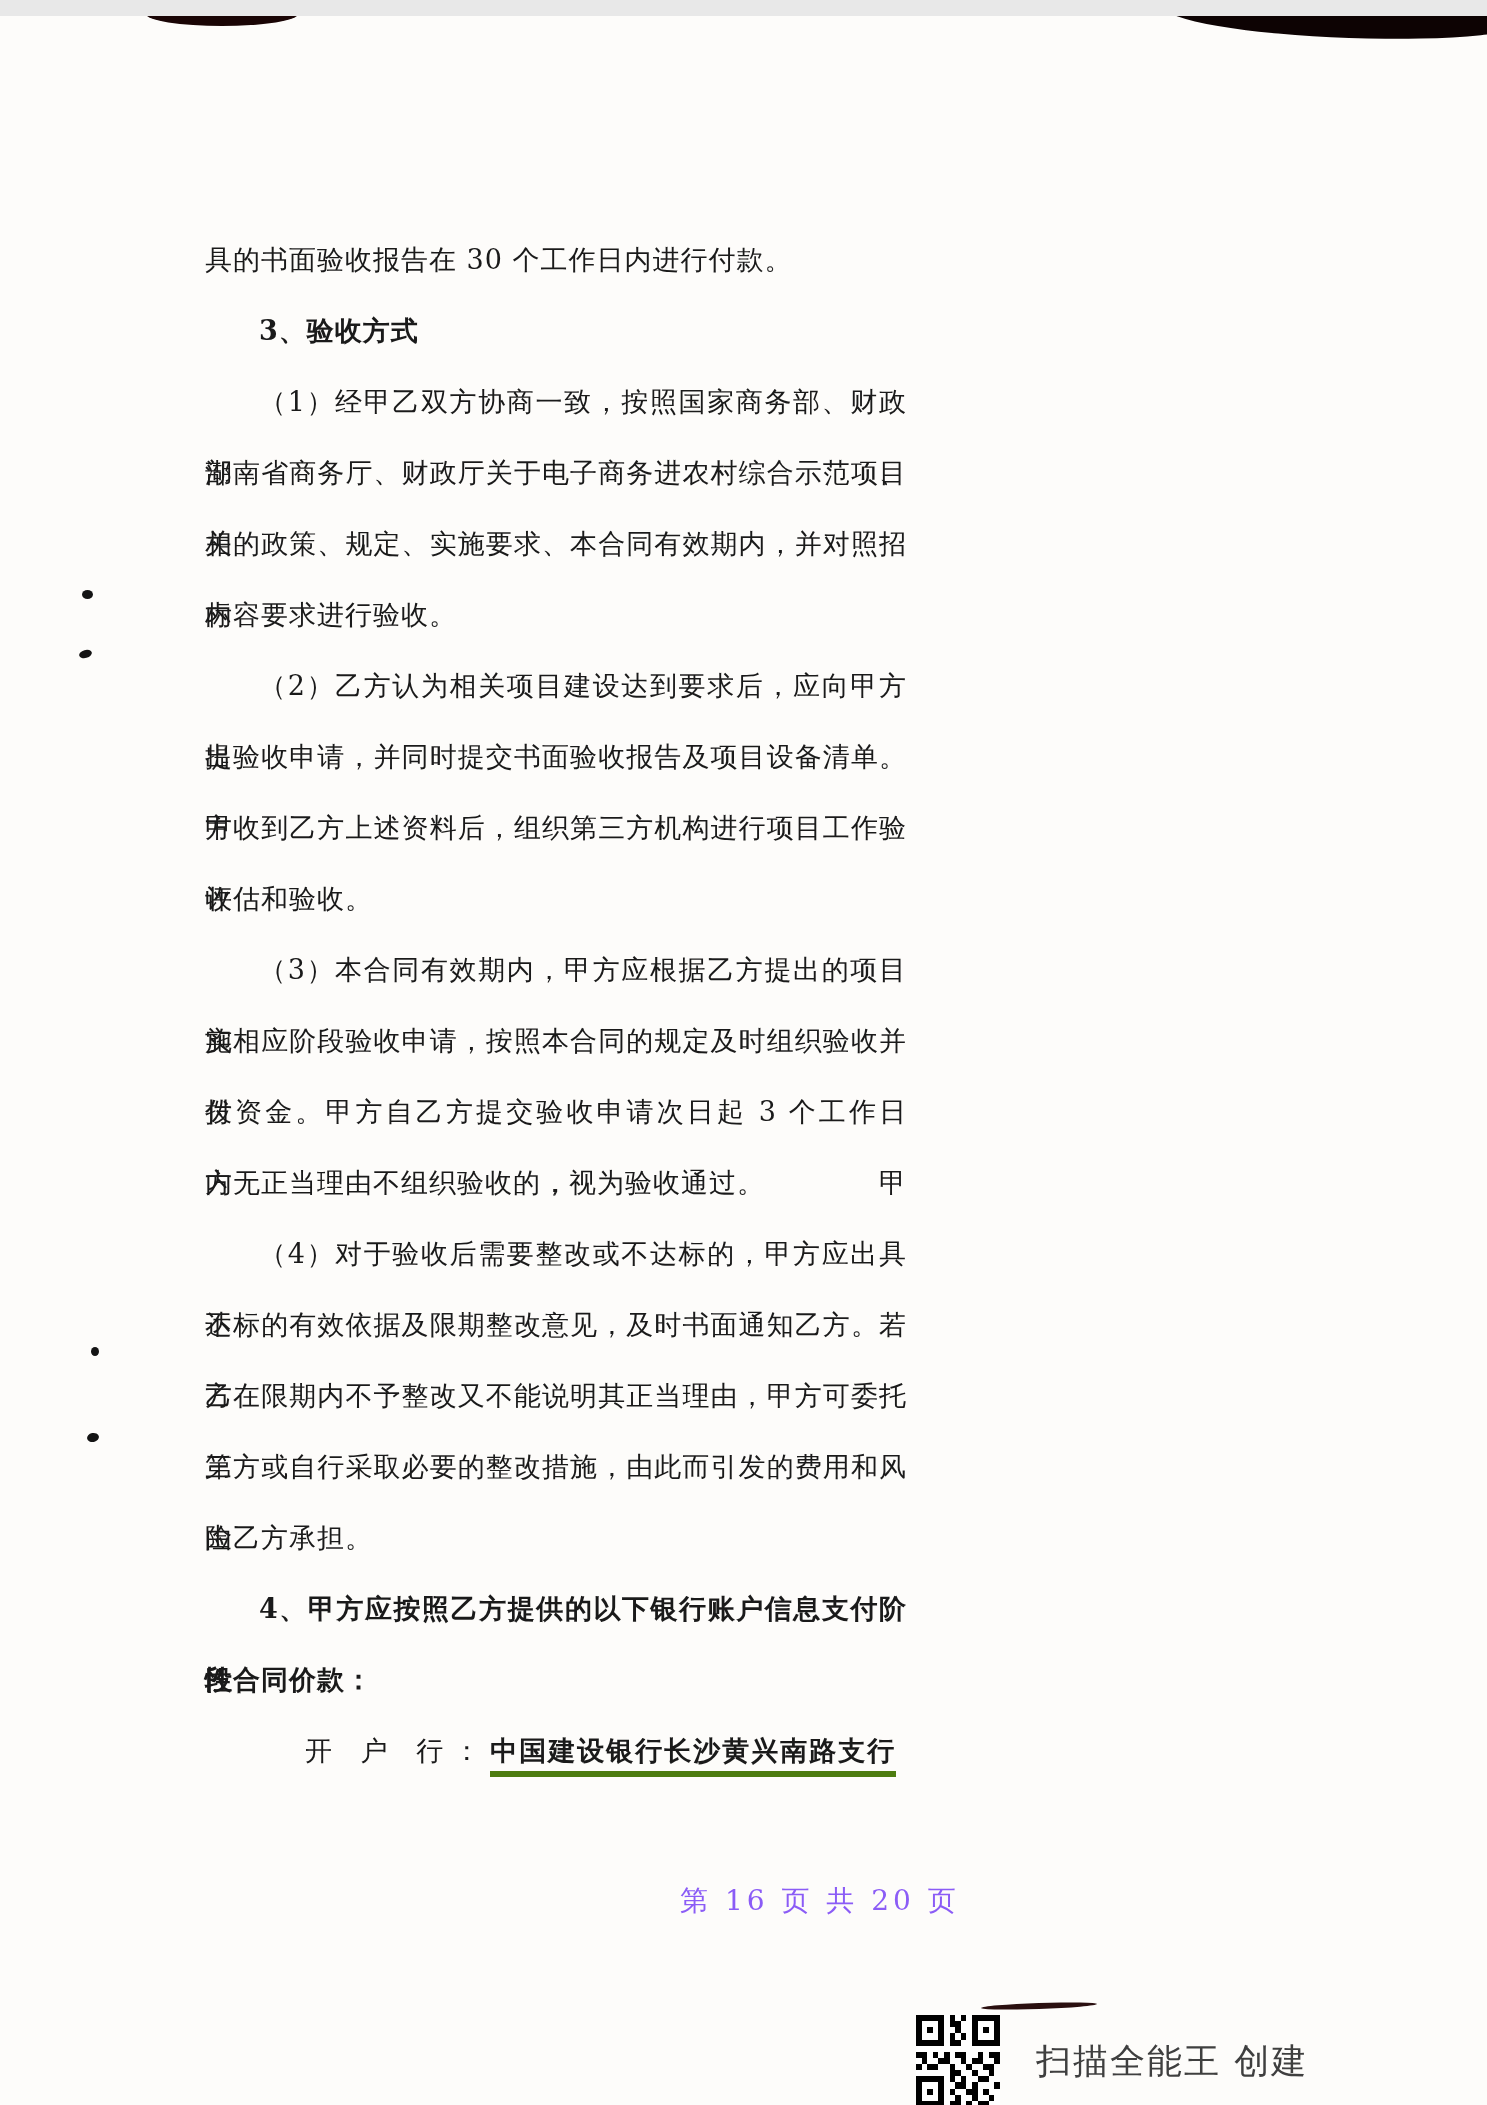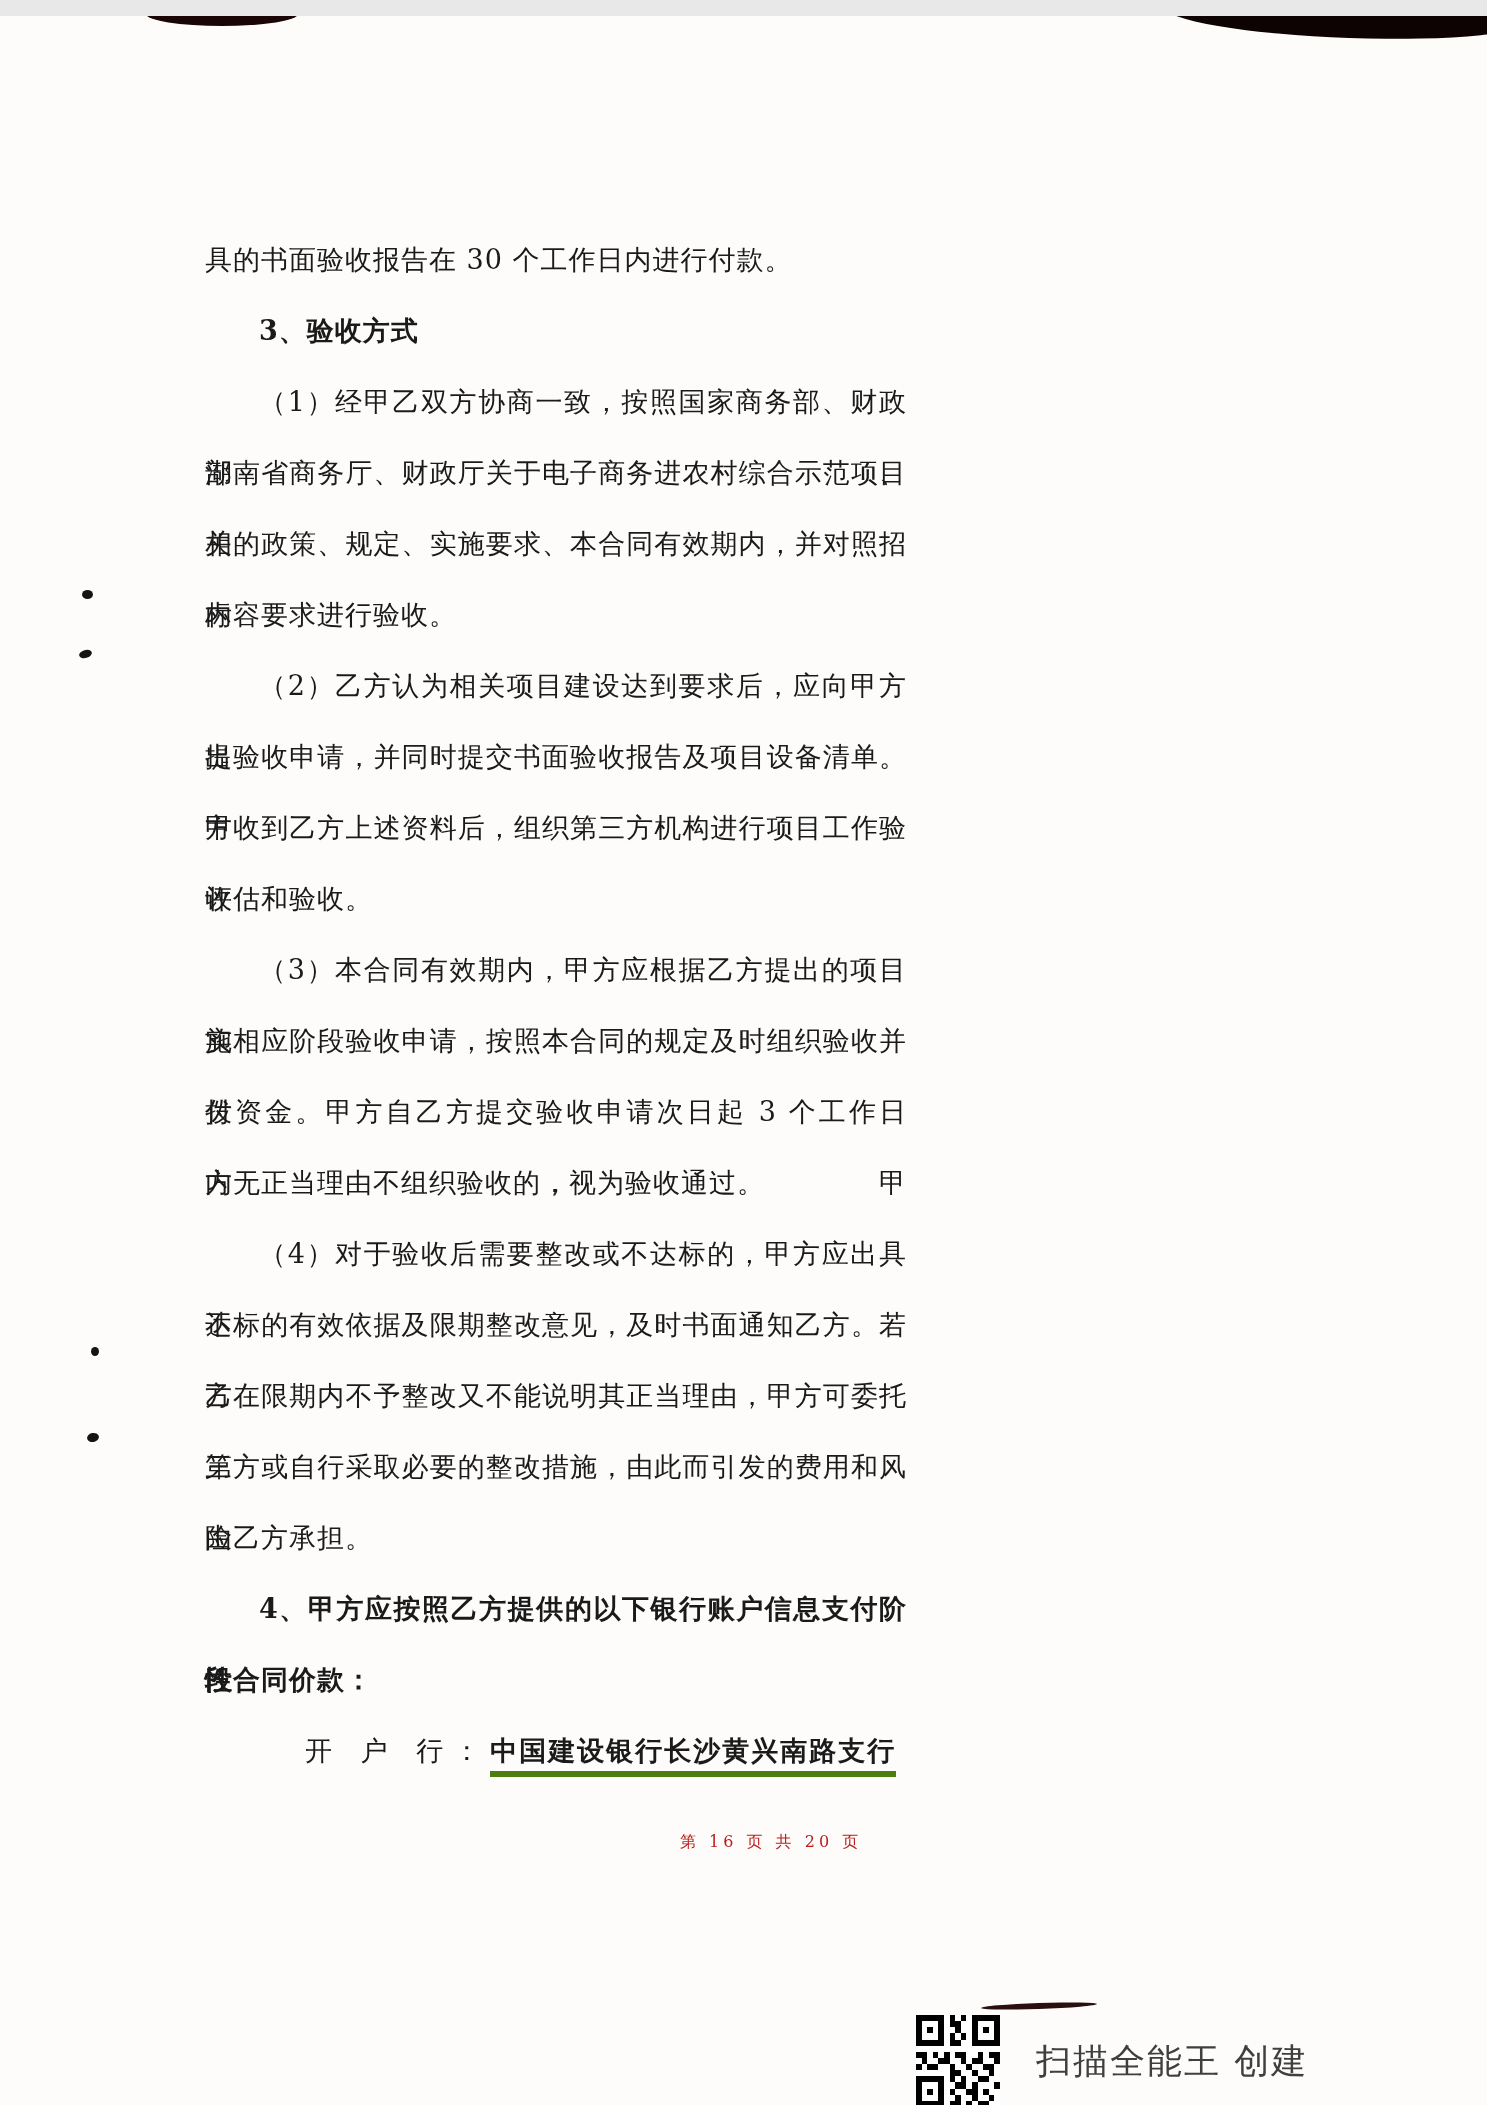--- a/index.html
+++ b/index.html
@@ -33,22 +33,22 @@
     text-align:left;
   }
   .j{text-align:justify;text-align-last:justify;}
   .b{font-weight:bold;}
   .ind{text-indent:54px;}
   .ind2{text-indent:100px;}
   .bank-label{letter-spacing:10px;}
   .u{font-weight:bold;border-bottom:6px solid #4d7c0f;padding-bottom:5px;letter-spacing:2px;}
 
   .footer{
-    position:absolute;left:680px;top:1816px;
-    font-size:16px;letter-spacing:4px;color:#b91c1c;
+    position:absolute;left:680px;top:1866px;
+    font-size:28px;letter-spacing:4px;color:#8b5cf6;
     font-family:"DejaVu Serif","Liberation Serif",serif;
   }
   .wm{
     position:absolute;left:916px;top:1999px;
     display:flex;align-items:center;gap:36px;
   }
   .wm-text{
     font-size:35px;color:#3f3f3f;letter-spacing:2px;
     font-family:"DejaVu Serif","Liberation Serif",serif;
     white-space:nowrap;

